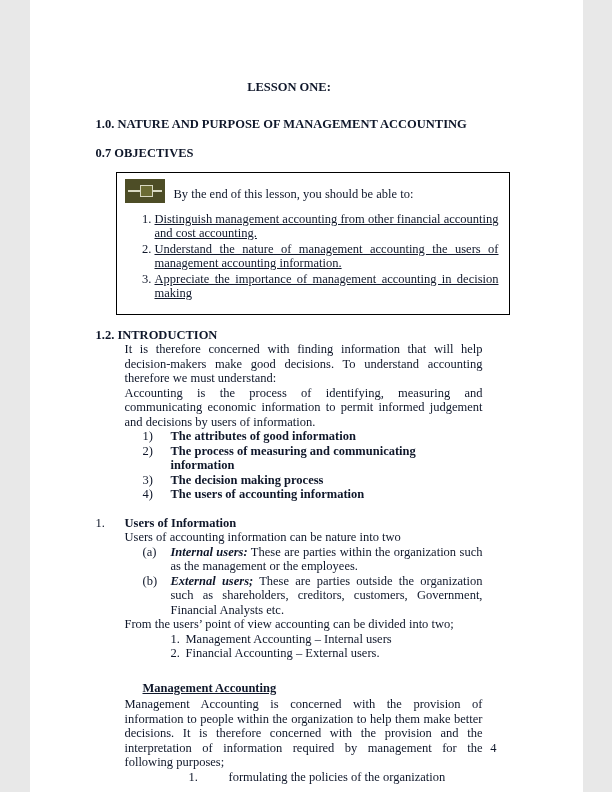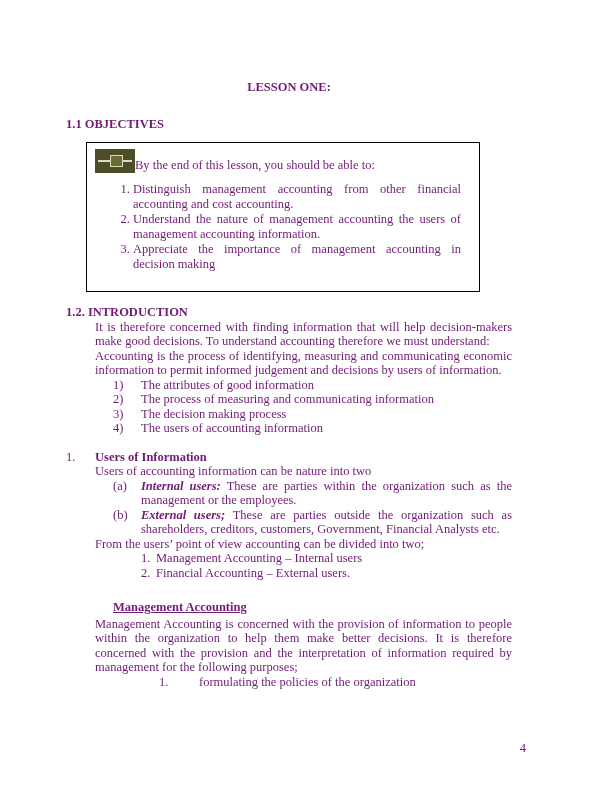--- a/index.html
+++ b/index.html
@@ -1,67 +1,67 @@
 <!DOCTYPE html>
 <html><head>
   <meta charset="utf-8">
   <style>
     * { box-sizing: border-box; }
     html, body { margin: 0; padding: 0; background: #e8e8e8; }
     .page {
-      width: 612px;
+      width: 553px;
       height: 792px;
       margin: 0 auto;
       background: #ffffff;
       position: relative;
       font-family: "Liberation Serif", serif;
       font-size: 12.5px;
       line-height: 14.5px;
-      color: #701a75;
+      color: #0f172a;
       padding: 80px 100px 0 66px;
       overflow: hidden;
     }
     .center-title { text-align: center; font-weight: bold; margin-bottom: 22px; }
     .h-main { font-weight: bold; margin-bottom: 15px; }
     .h-sub  { font-weight: bold; margin-bottom: 11px; }
 
     .obj-box {
       margin-left: 20px;
       width: 394px;
       border: 1px solid #000;
       padding: 6px 10px 12px 8px;
       margin-bottom: 13px;
     }
-    .obj-head { display: flex; align-items: flex-end; margin-bottom: 9px; }
+    .obj-head { display: flex; align-items: flex-end; gap: 9px; margin-bottom: 9px; }
     .obj-icon {
       width: 40px; height: 24px;
       background: #4d4d26;
       position: relative;
       flex: 0 0 auto;
     }
     .obj-icon::before {
       content: ""; position: absolute; left: 3px; right: 3px; top: 11px; height: 2px;
       background: #d9d9c2;
     }
     .obj-icon::after {
       content: ""; position: absolute; left: 15px; top: 6px; width: 11px; height: 10px;
       background: #6b6b33; border: 1px solid #d9d9c2;
     }
     .obj-intro { padding-bottom: 1px; }
-    .obj-list { margin: 8px; padding-left: 30px; }
+    .obj-list { margin: 0; padding-left: 30px; text-decoration: underline; }
     .obj-list li { text-align: justify; margin-bottom: 1px; }
 
     .intro-head { font-weight: bold; }
     .indent1 { margin-left: 29px; }
     p.just { text-align: justify; margin: 0; }
     .gap-top { margin-top: 14px; }
 
     .numrow { display: flex; margin-left: 18px; }
     .numrow .num { width: 28px; flex: 0 0 auto; }
-    .numrow .txt { flex: 1; }
+    .numrow .txt { flex: 1; font-weight: bold; }
 
     .sec-row { display: flex; margin-top: 14px; }
     .sec-num { width: 29px; flex: 0 0 auto; }
     .sec-head { font-weight: bold; text-align: center; }
 
     .letrow { display: flex; margin-left: 18px; }
     .letrow .let { width: 28px; flex: 0 0 auto; }
     .letrow .body { flex: 1; text-align: justify; }
     .term { font-weight: bold; font-style: italic; }
 
@@ -77,22 +77,23 @@
 
     .page-number { position: absolute; top: 741px; right: 86px; }
   </style>
 </head>
 <body>
 
 <div class="page">
 
   <div class="center-title">LESSON ONE:</div>
 
+  <div class="h-main">1.0. NATURE AND PURPOSE OF MANAGEMENT ACCOUNTING</div>
 
-  <div class="h-sub">1.1 OBJECTIVES</div>
+  <div class="h-sub">0.7 OBJECTIVES</div>
 
   <div class="obj-box">
     <div class="obj-head">
       <span class="obj-icon"></span>
       <span class="obj-intro">By the end of this lesson, you should be able to:</span>
     </div>
     <ol class="obj-list">
       <li>Distinguish management accounting from other financial accounting and cost accounting.</li>
       <li>Understand the nature of management accounting the users of management accounting information.</li>
       <li>Appreciate the importance of management accounting in decision making</li>

